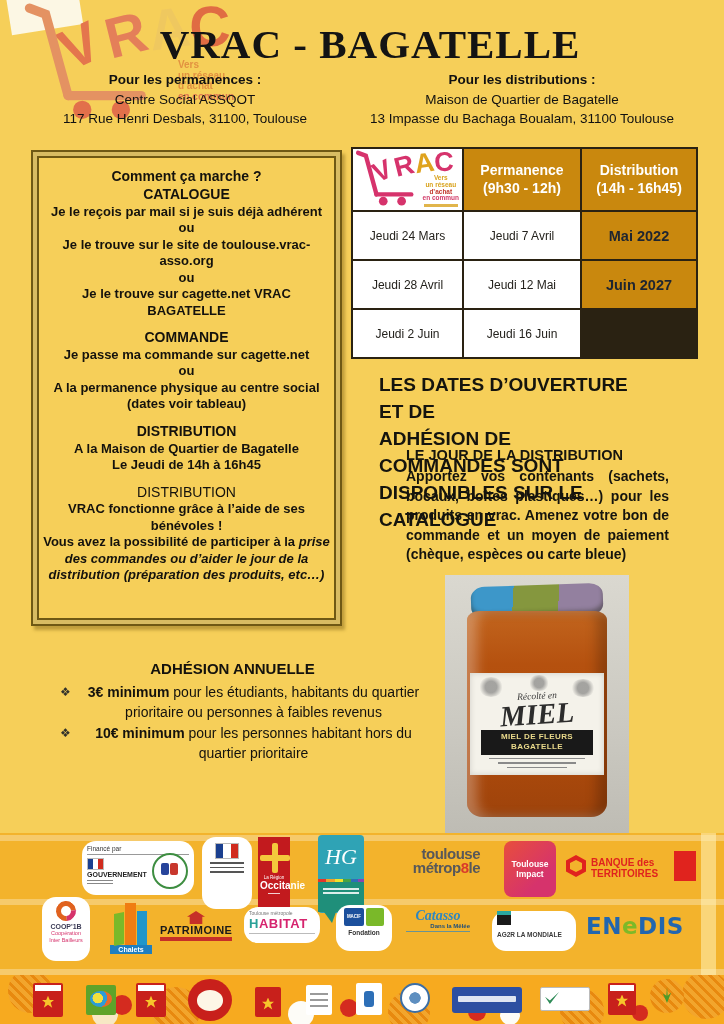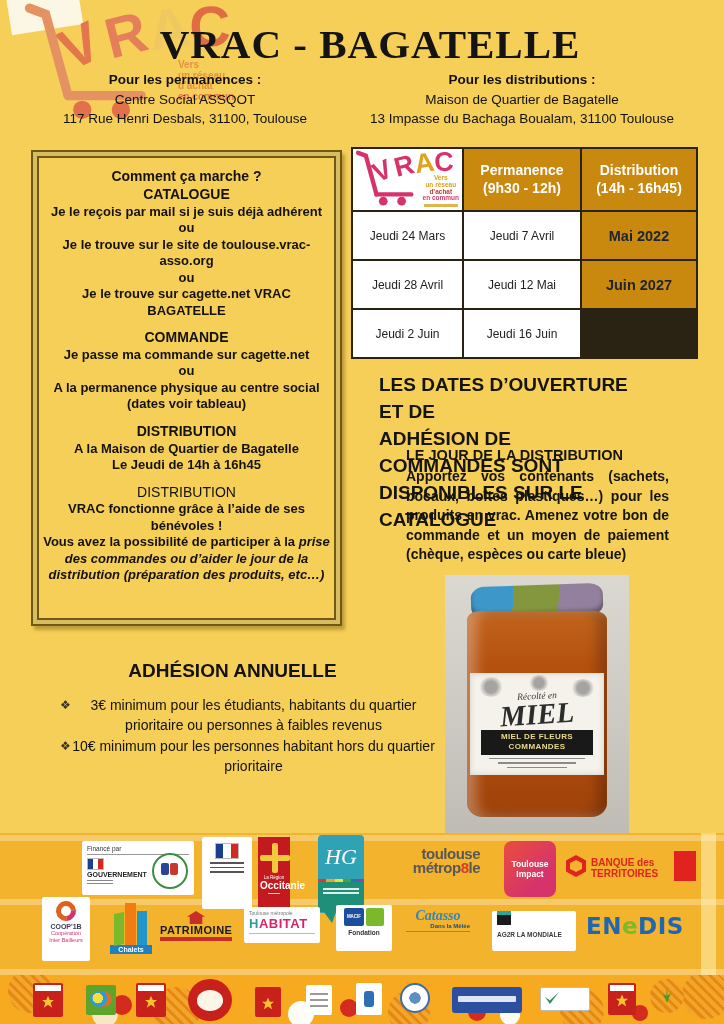--- a/index.html
+++ b/index.html
@@ -73,33 +73,33 @@
   .sk2{left:58px;top:2px;width:22px;height:16px;}
   .sk3{left:100px;top:6px;width:26px;height:18px;}
   .lbl-script{margin-top:18px;font-family:"Liberation Serif",serif;font-style:italic;font-size:9.5px;color:#3A3A3A;transform:rotate(-3deg);}
   .lbl-miel{font-family:"Liberation Serif",serif;font-style:italic;font-weight:bold;font-size:29px;color:#2C2C2C;line-height:.9;transform:rotate(-4deg);}
   .lbl-band{margin:3px auto 0 auto;width:112px;background:#191919;color:#E9D98B;font-size:8px;font-weight:bold;line-height:1.3;padding:2px 0;letter-spacing:.4px;}
   .lbl-line{height:1.5px;background:#8A8A8A;margin:3px auto 0 auto;}
   .ll1{width:96px;} .ll2{width:78px;} .ll3{width:60px;}
 
   
   .adhesion{position:absolute;left:30px;top:660px;width:405px;text-align:center;color:#14120D;}
-  .adhesion .title{font-weight:bold;font-size:19px;margin-bottom:14px;}
+  .adhesion .title{font-weight:bold;font-size:15px;margin-bottom:6px;}
   .adhesion ul{list-style:none;margin:0;padding:0;font-size:14px;line-height:1.4;}
   .adhesion li{position:relative;padding-left:42px;margin-bottom:2px;}
   .adhesion .bullet{position:absolute;left:30px;top:1px;font-size:12px;color:#33322B;}
-  .adhesion .amt{font-weight:normal;}
+  .adhesion .amt{font-weight:bold;}
 
   
   .band{position:absolute;left:0;top:833px;width:724px;height:191px;background:#F3B32C;}
   .band .stripe{position:absolute;left:0;width:724px;height:6px;background:rgba(255,255,255,.3);}
   .st1{top:2px;} .st2{top:66px;} .st3{top:136px;}
   .band .vstrip{position:absolute;top:0;height:191px;left:701px;width:15px;background:rgba(255,243,185,.55);}
   .plogo{position:absolute;box-sizing:border-box;}
-  .card{background:#FFFFFF;border-radius:2px;}
+  .card{background:#FFFFFF;border-radius:14px;}
 
   
   .gouv{left:82px;top:8px;width:112px;height:54px;padding:4px 5px;font-size:6px;color:#222;}
   .gouv .fin{font-size:6.5px;color:#333;}
   .gouv .rule{height:1px;background:#999;margin:2px 0 3px 0;}
   .flag{display:inline-block;width:15px;height:10px;background:linear-gradient(90deg,#1A3F8F 0 33%,#FFF 33% 66%,#D02B1E 66% 100%);border:.5px solid #BBB;vertical-align:middle;}
   .gouv .gname{font-weight:bold;font-size:7px;margin-top:1px;}
   .gouv .mini{width:26px;height:1px;background:#888;margin-top:2px;}
   .relance{position:absolute;right:6px;top:12px;width:32px;height:32px;border-radius:50%;border:2px solid #3E8E41;background:#fff;}
   .relance i{position:absolute;left:7px;top:8px;width:8px;height:12px;background:#27449B;border-radius:2px;}
@@ -309,21 +309,21 @@
       <div class="jar-lid"></div>
       <div class="jar-body"></div>
       <div class="jar-label">
         <div class="sketch sk1"></div>
         <div class="sketch sk2"></div>
         <div class="sketch sk3"></div>
         <div class="lbl-script">Récolté en</div>
         <div class="lbl-miel">MIEL</div>
         <div class="lbl-band">
           <div>MIEL DE FLEURS</div>
-          <div>COMMANDES</div>
+          <div>BAGATELLE</div>
         </div>
         <div class="lbl-line ll1"></div>
         <div class="lbl-line ll2"></div>
         <div class="lbl-line ll3"></div>
       </div>
     </div>
   </div>
 
   <div class="adhesion">
     <div class="title">ADHÉSION ANNUELLE</div>

